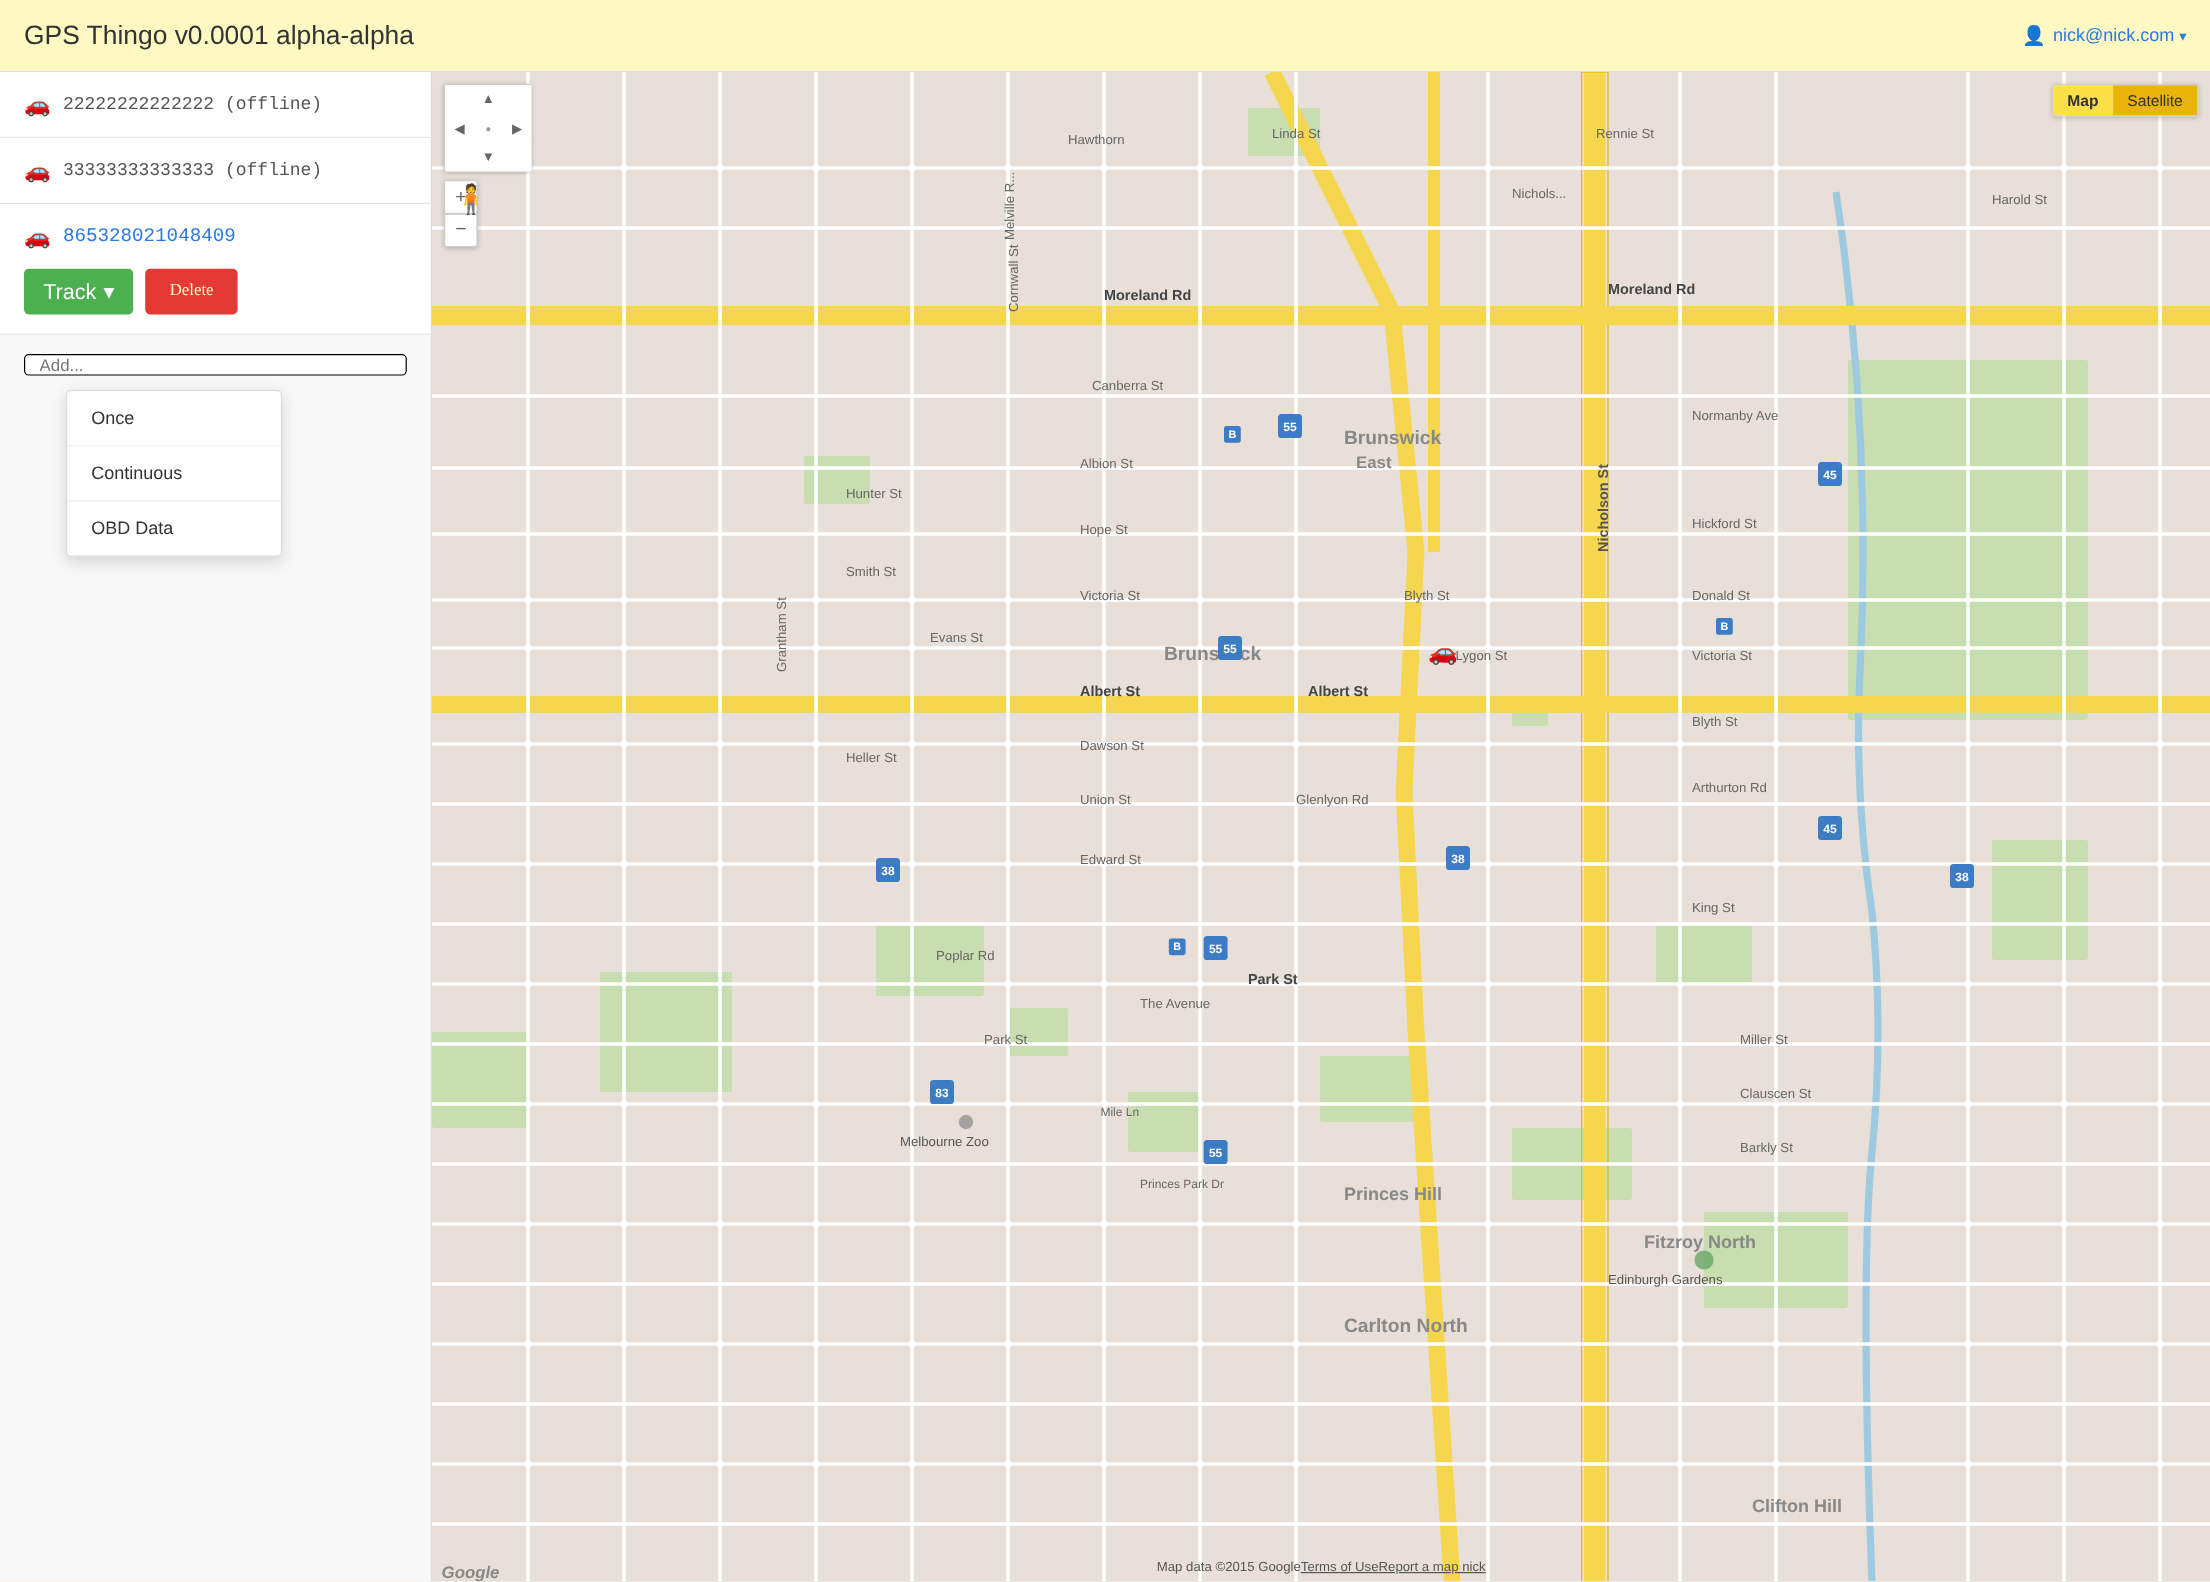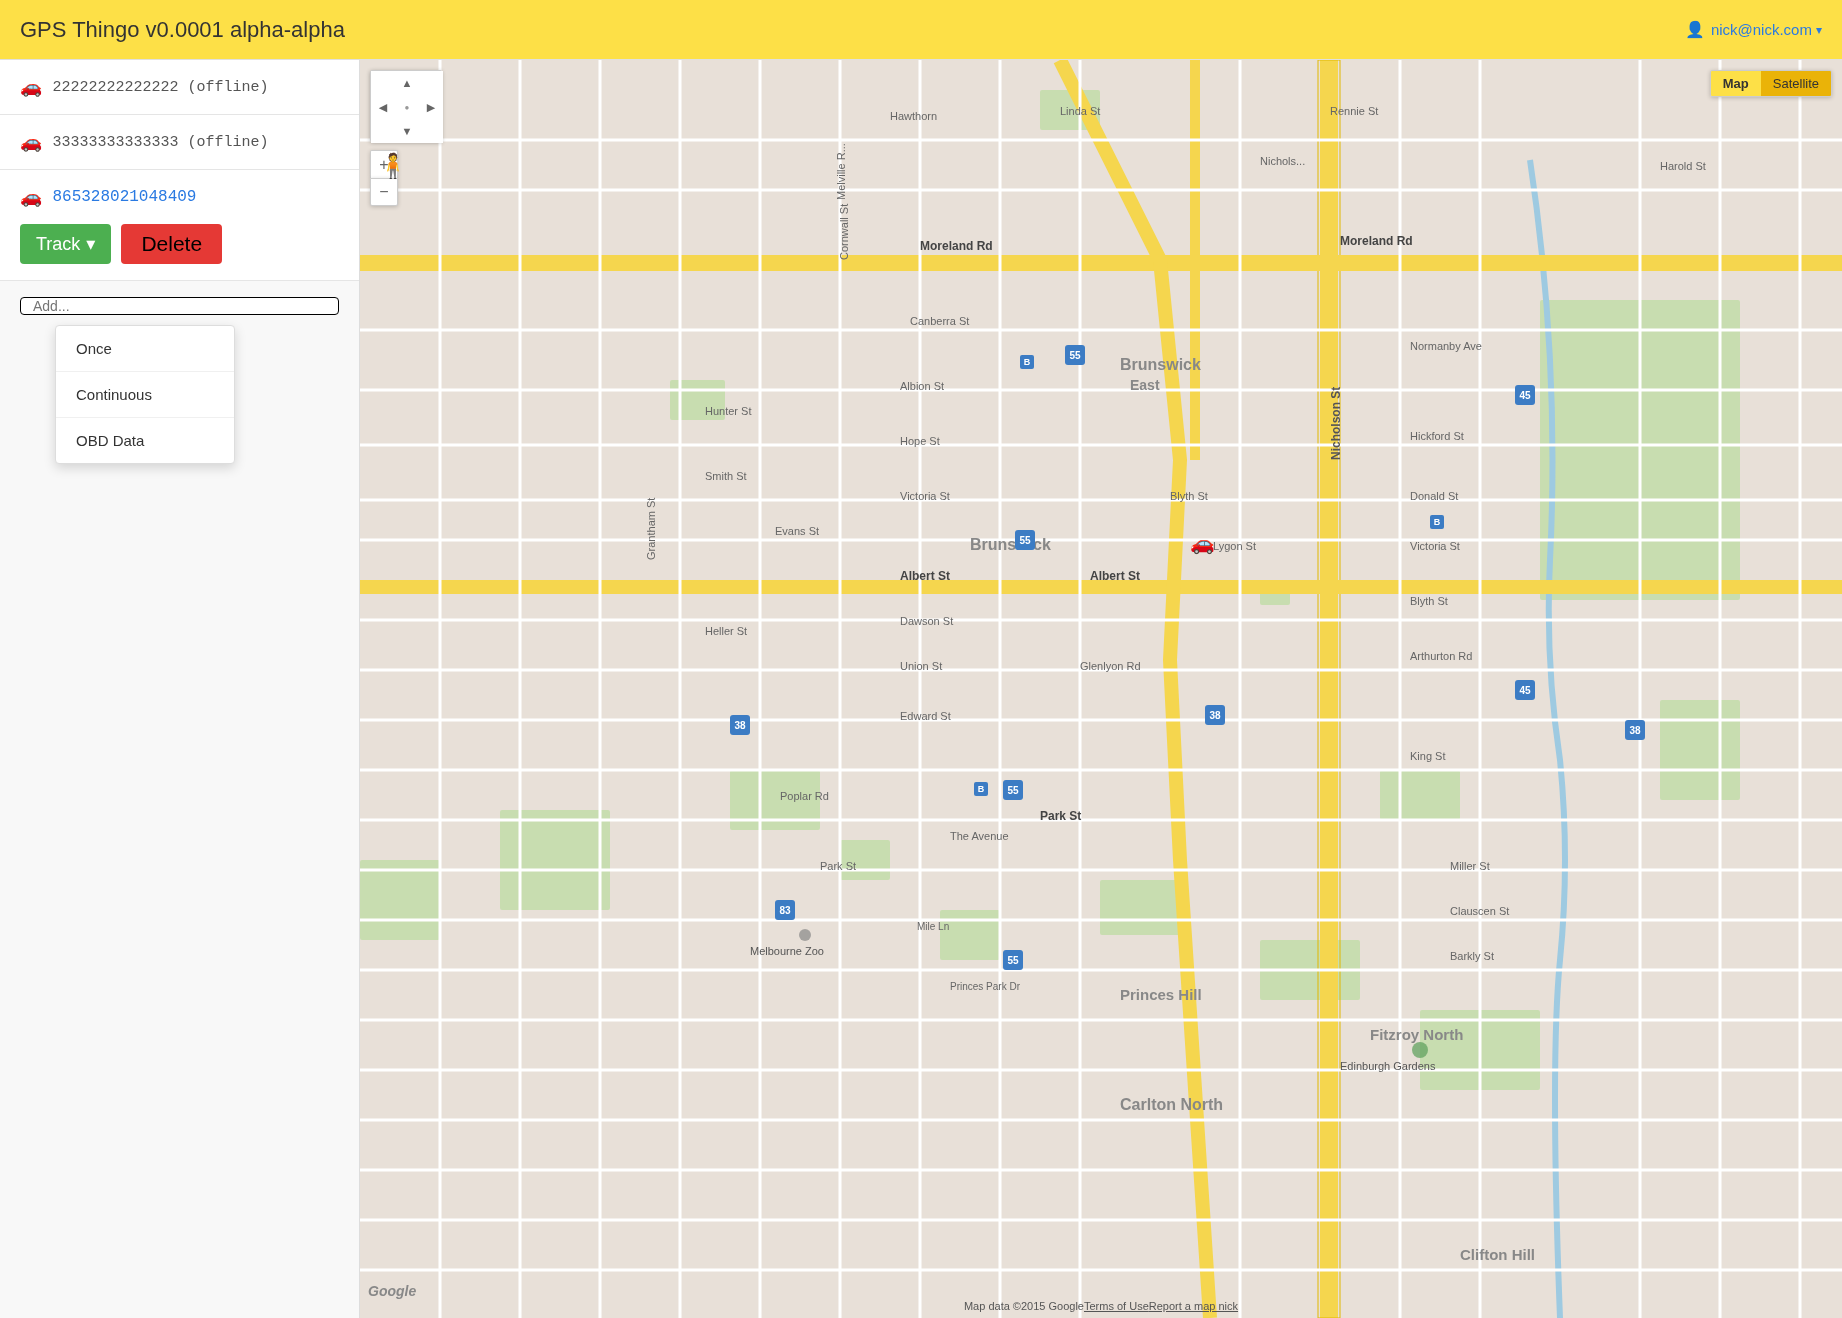--- a/index.html
+++ b/index.html
@@ -5,21 +5,21 @@
     * { margin: 0; padding: 0; box-sizing: border-box; }
     body { font-family: Arial, sans-serif; background: #fff; width: 1842px; height: 1318px; overflow: hidden; }
 
     
     #header {
       display: flex;
       align-items: center;
       justify-content: space-between;
       padding: 0 20px;
       height: 60px;
-      background: #fde047;
+      background: #fef9c3;
       border-bottom: 1px solid #e0e0e0;
     }
     #header-title {
       font-size: 22px;
       color: #333;
       font-weight: normal;
     }
     #user-menu {
       display: flex;
       align-items: center;
@@ -101,26 +101,27 @@
       border-radius: 4px;
       padding: 8px 16px;
       font-size: 18px;
       cursor: pointer;
       display: flex;
       align-items: center;
       gap: 6px;
     }
     #delete-button {
       background: #e53935;
-      color: #000000;
+      color: #fef9c3;
       border: none;
       border-radius: 4px;
       padding: 8px 20px;
-      font-size: 21px;
-      cursor: pointer;
+      font-size: 14px;
+      cursor: pointer;
+      font-family: Liberation Serif, serif;
     }
 
     
     #track-dropdown {
       position: absolute;
       top: 325px;
       left: 55px;
       background: #fff;
       border: 1px solid #ddd;
       border-radius: 4px;
@@ -260,21 +261,21 @@
     }
     #map-attribution a, #map-attribution span {
       color: #555;
       text-decoration: none;
       font-size: 11px;
     }
 
     
     #google-logo {
       position: absolute;
-      bottom: 19px;
+      bottom: 0;
       left: 8px;
       font-size: 14px;
       font-weight: bold;
       color: #888;
       font-style: italic;
     }
   </style>
 </head>
 <body>
 

